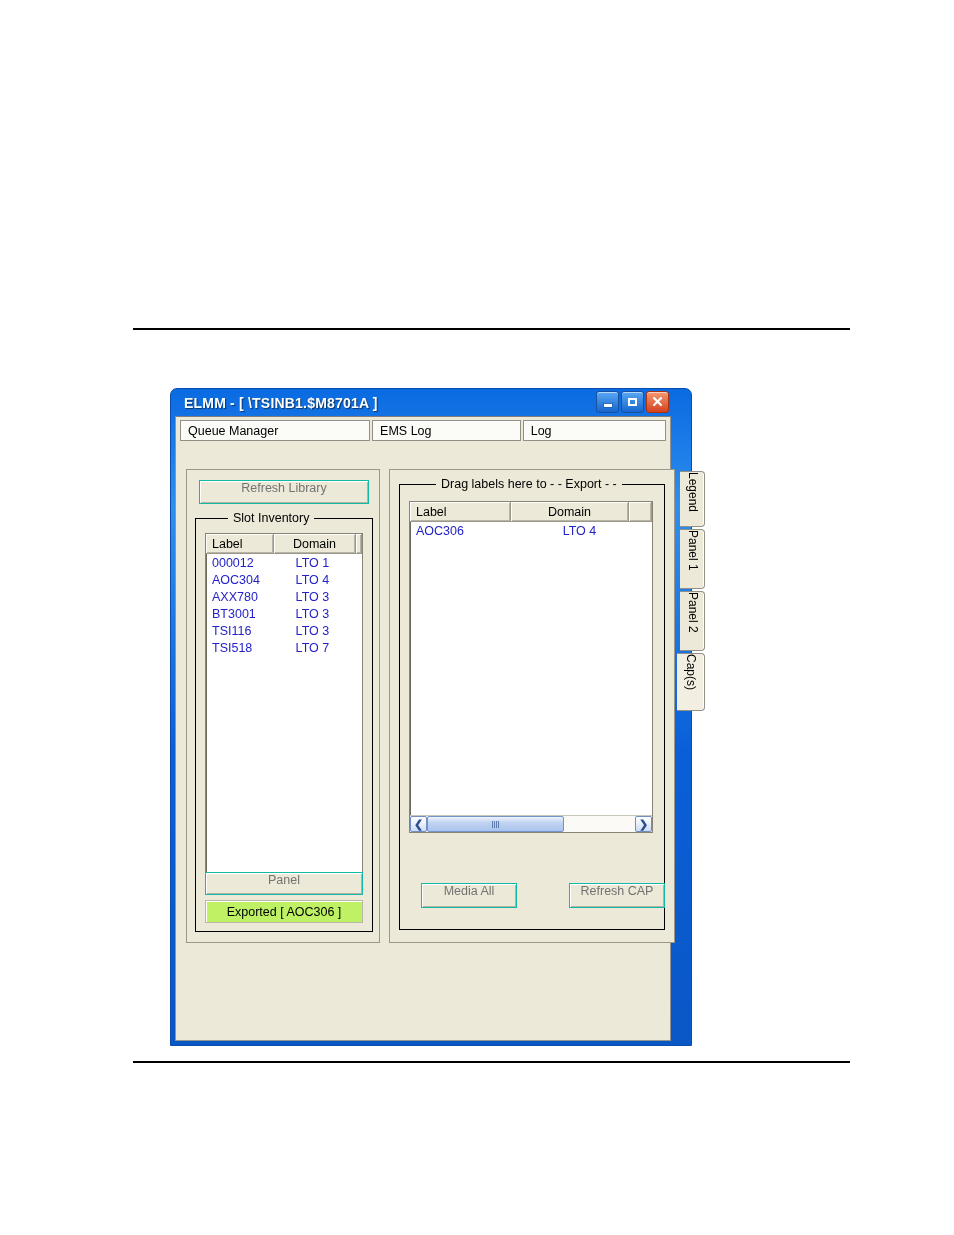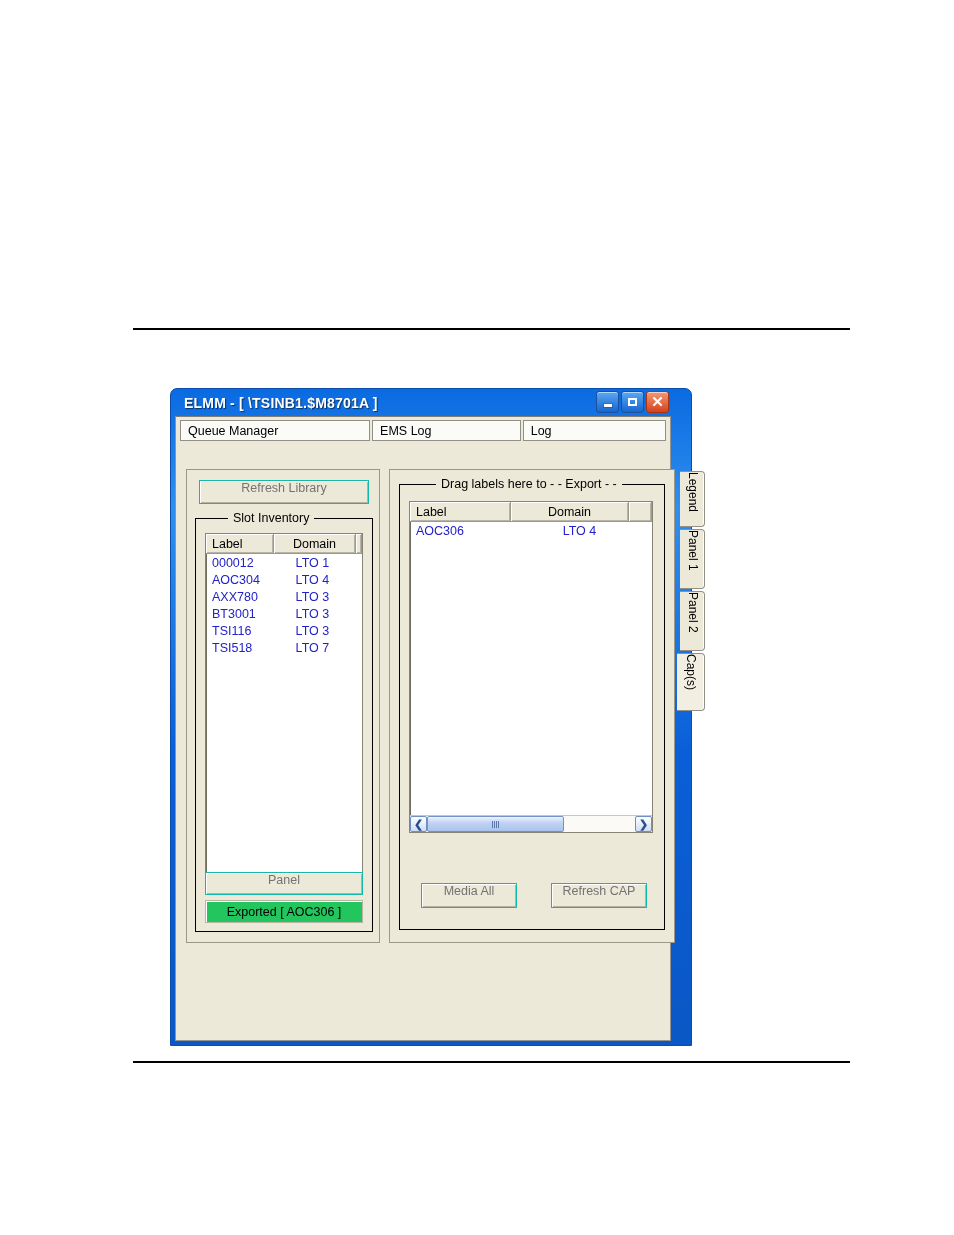--- a/index.html
+++ b/index.html
@@ -148,27 +148,27 @@
     border:1px solid #7393c9;box-sizing:border-box;border-radius:2px;
     display:flex;align-items:center;justify-content:center;
   }
   .grip{width:7px;height:7px;
     background:repeating-linear-gradient(90deg,#5c79ad 0 1px,transparent 1px 2px);
   }
 
   .print-btn{position:absolute;left:9px;bottom:36px;width:158px;height:23px;}
   .exported-box{
     position:absolute;left:9px;bottom:8px;width:158px;height:23px;
-    background:#22c55e;border:1px solid #b9b6a8;box-sizing:border-box;
+    background:#bef264;border:1px solid #b9b6a8;box-sizing:border-box;
     font-size:12.5px;color:#000;display:flex;align-items:center;justify-content:center;
     box-shadow:inset 1px 1px 0 #fff;
   }
 
   .import-btn{position:absolute;left:21px;bottom:21px;width:96px;height:25px;}
-  .refreshcap-btn{position:absolute;left:151px;bottom:21px;width:96px;height:25px;}
+  .refreshcap-btn{position:absolute;left:169px;bottom:21px;width:96px;height:25px;}
 
   
   .vtabs{position:absolute;left:501px;top:54px;width:28px;height:250px;}
   .vtab{
     position:absolute;left:3px;width:25px;
     background:#ece9d8;border:1px solid #918f86;border-left:none;
     box-sizing:border-box;border-radius:0 4px 4px 0;
     box-shadow:inset -1px 0 0 #fff;
   }
   .vtab.sel{left:0;width:28px;background:#f2efe2;}

